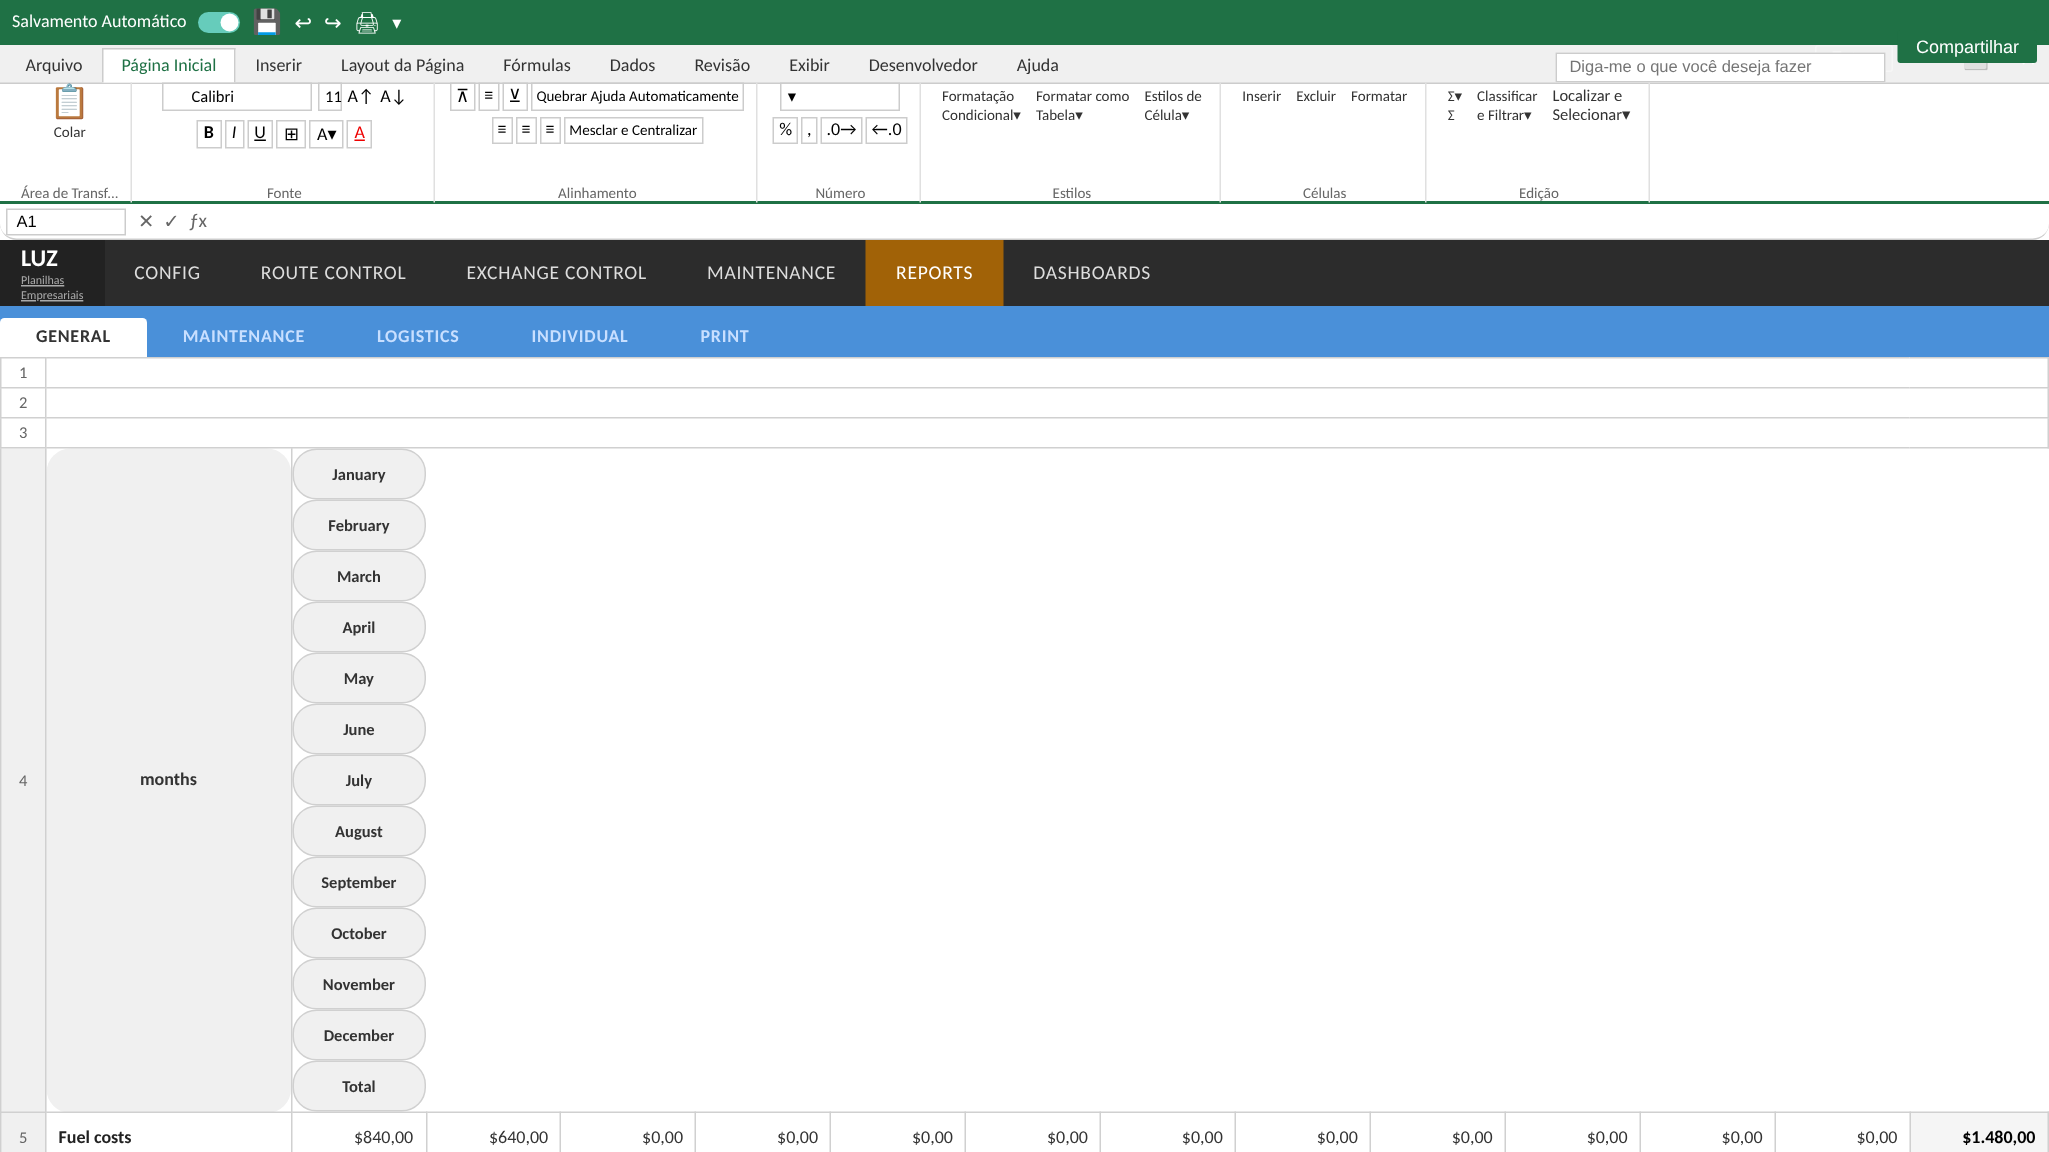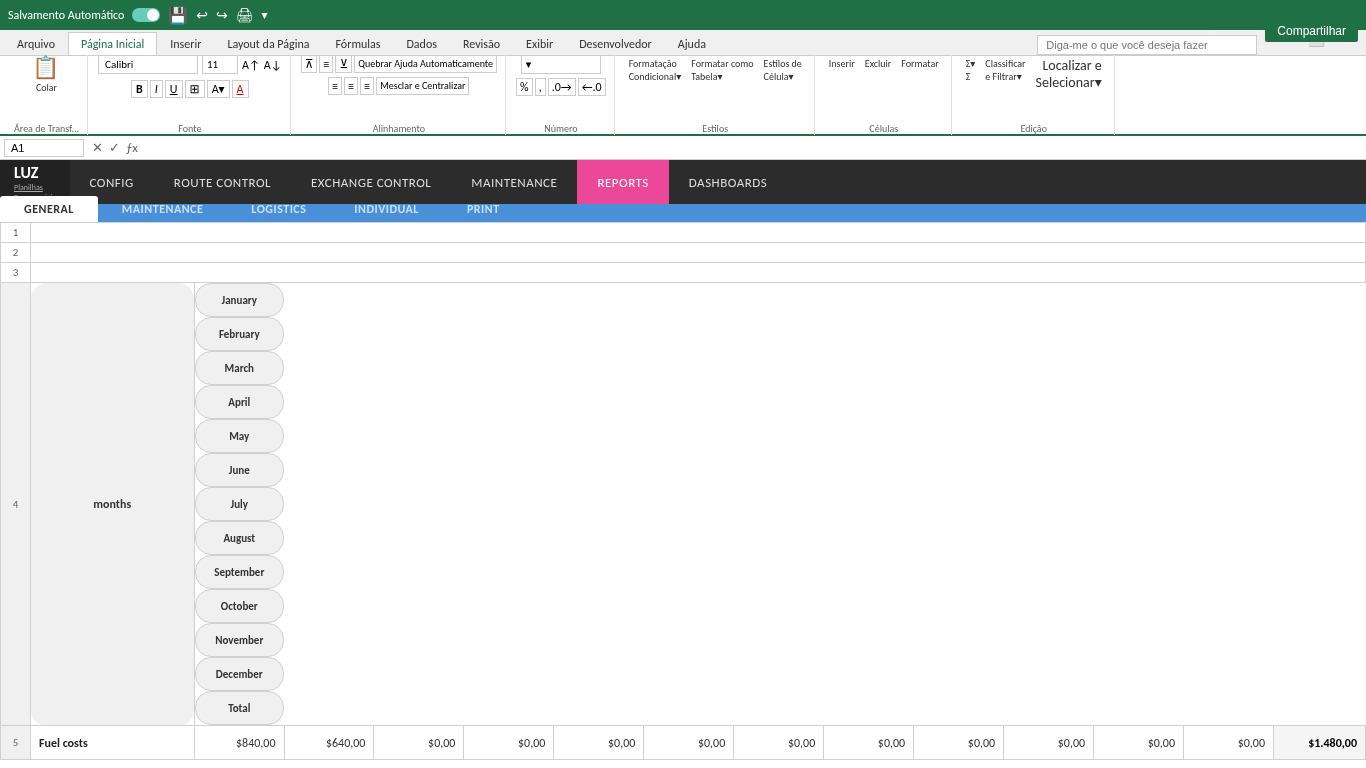--- a/index.html
+++ b/index.html
@@ -74,40 +74,41 @@
       cursor: pointer;
       font-size: 10px;
       color: #333;
       gap: 2px;
       padding: 2px 4px;
       border-radius: 2px;
     }
     .ribbon-icon { font-size: 22px; line-height: 1; }
     .ribbon-small-row { display: flex; gap: 2px; }
     .font-selector { display: flex; align-items: center; gap: 4px; margin-bottom: 2px; }
-    .font-box { border: 1px solid #ccc; padding: 2px 6px; font-size: 11px; min-width: 100px; }
-    .font-size-box { border: 1px solid #ccc; padding: 2px 4px; font-size: 11px; width: 36px; }
+    .font-box { border: 1px solid #ccc; padding: 2px 19px; font-size: 11px; min-width: 100px; }
+    .font-size-box { border: 1px solid #ccc; padding: 2px 4px; font-size: 11px; width: 16px; }
     .search-box {
       border: 1px solid #ccc;
       padding: 3px 8px;
       font-size: 11px;
       width: 220px;
       color: #999;
       margin-top: 28px;
     }
 
     
     .formula-bar {
       display: flex;
       align-items: center;
       height: 24px;
       border-bottom: 1px solid #ccc;
       background: white;
       padding: 0 4px;
       gap: 4px;
+      border-radius: 11px;
     }
     .name-box {
       border: 1px solid #ccc;
       padding: 2px 6px;
       width: 80px;
       font-size: 11px;
     }
     .formula-icons { display: flex; gap: 6px; padding: 0 4px; color: #666; font-size: 13px; cursor: pointer; }
     .formula-input { flex: 1; border: none; outline: none; font-size: 11px; padding: 0 4px; }
     .col-header {
@@ -149,28 +150,28 @@
       color: #ddd;
       padding: 0 20px;
       height: 44px;
       display: flex;
       align-items: center;
       font-size: 13px;
       cursor: pointer;
       font-weight: 500;
       letter-spacing: 0.5px;
     }
-    .nav-item.active { background: #ec4899; color: white; }
+    .nav-item.active { background: #a16207; color: white; }
 
     
     .sub-tabs {
       background: #4a90d9;
       display: flex;
       align-items: flex-end;
-      height: 18px;
+      height: 34px;
       padding-top: 4px;
     }
     .sub-tab {
       padding: 6px 24px;
       font-size: 12px;
       cursor: pointer;
       color: #c8dfff;
       border-radius: 3px 3px 0 0;
       font-weight: 600;
       letter-spacing: 0.5px;
@@ -346,21 +347,21 @@
       <div class="ribbon-btn-large" style="font-size:10px;">Excluir</div>
       <div class="ribbon-btn-large" style="font-size:10px;">Formatar</div>
     </div>
     <div class="ribbon-group-label">Células</div>
   </div>
 
   <div class="ribbon-group">
     <div class="ribbon-small-row">
       <div class="ribbon-btn-large" style="font-size:10px;">Σ▾<br>Σ</div>
       <div class="ribbon-btn-large" style="font-size:10px;">Classificar<br>e Filtrar▾</div>
-      <div class="ribbon-btn-large" style="font-size:14px;text-align:right;">Localizar e<br>Selecionar▾</div>
+      <div class="ribbon-btn-large" style="font-size:11px;">Localizar e<br>Selecionar▾</div>
     </div>
     <div class="ribbon-group-label">Edição</div>
   </div>
 </div>
 
 <div class="formula-bar">
   <input class="name-box" value="A1" style="">
   <div class="formula-icons">
     <span>✕</span>
     <span>✓</span>

